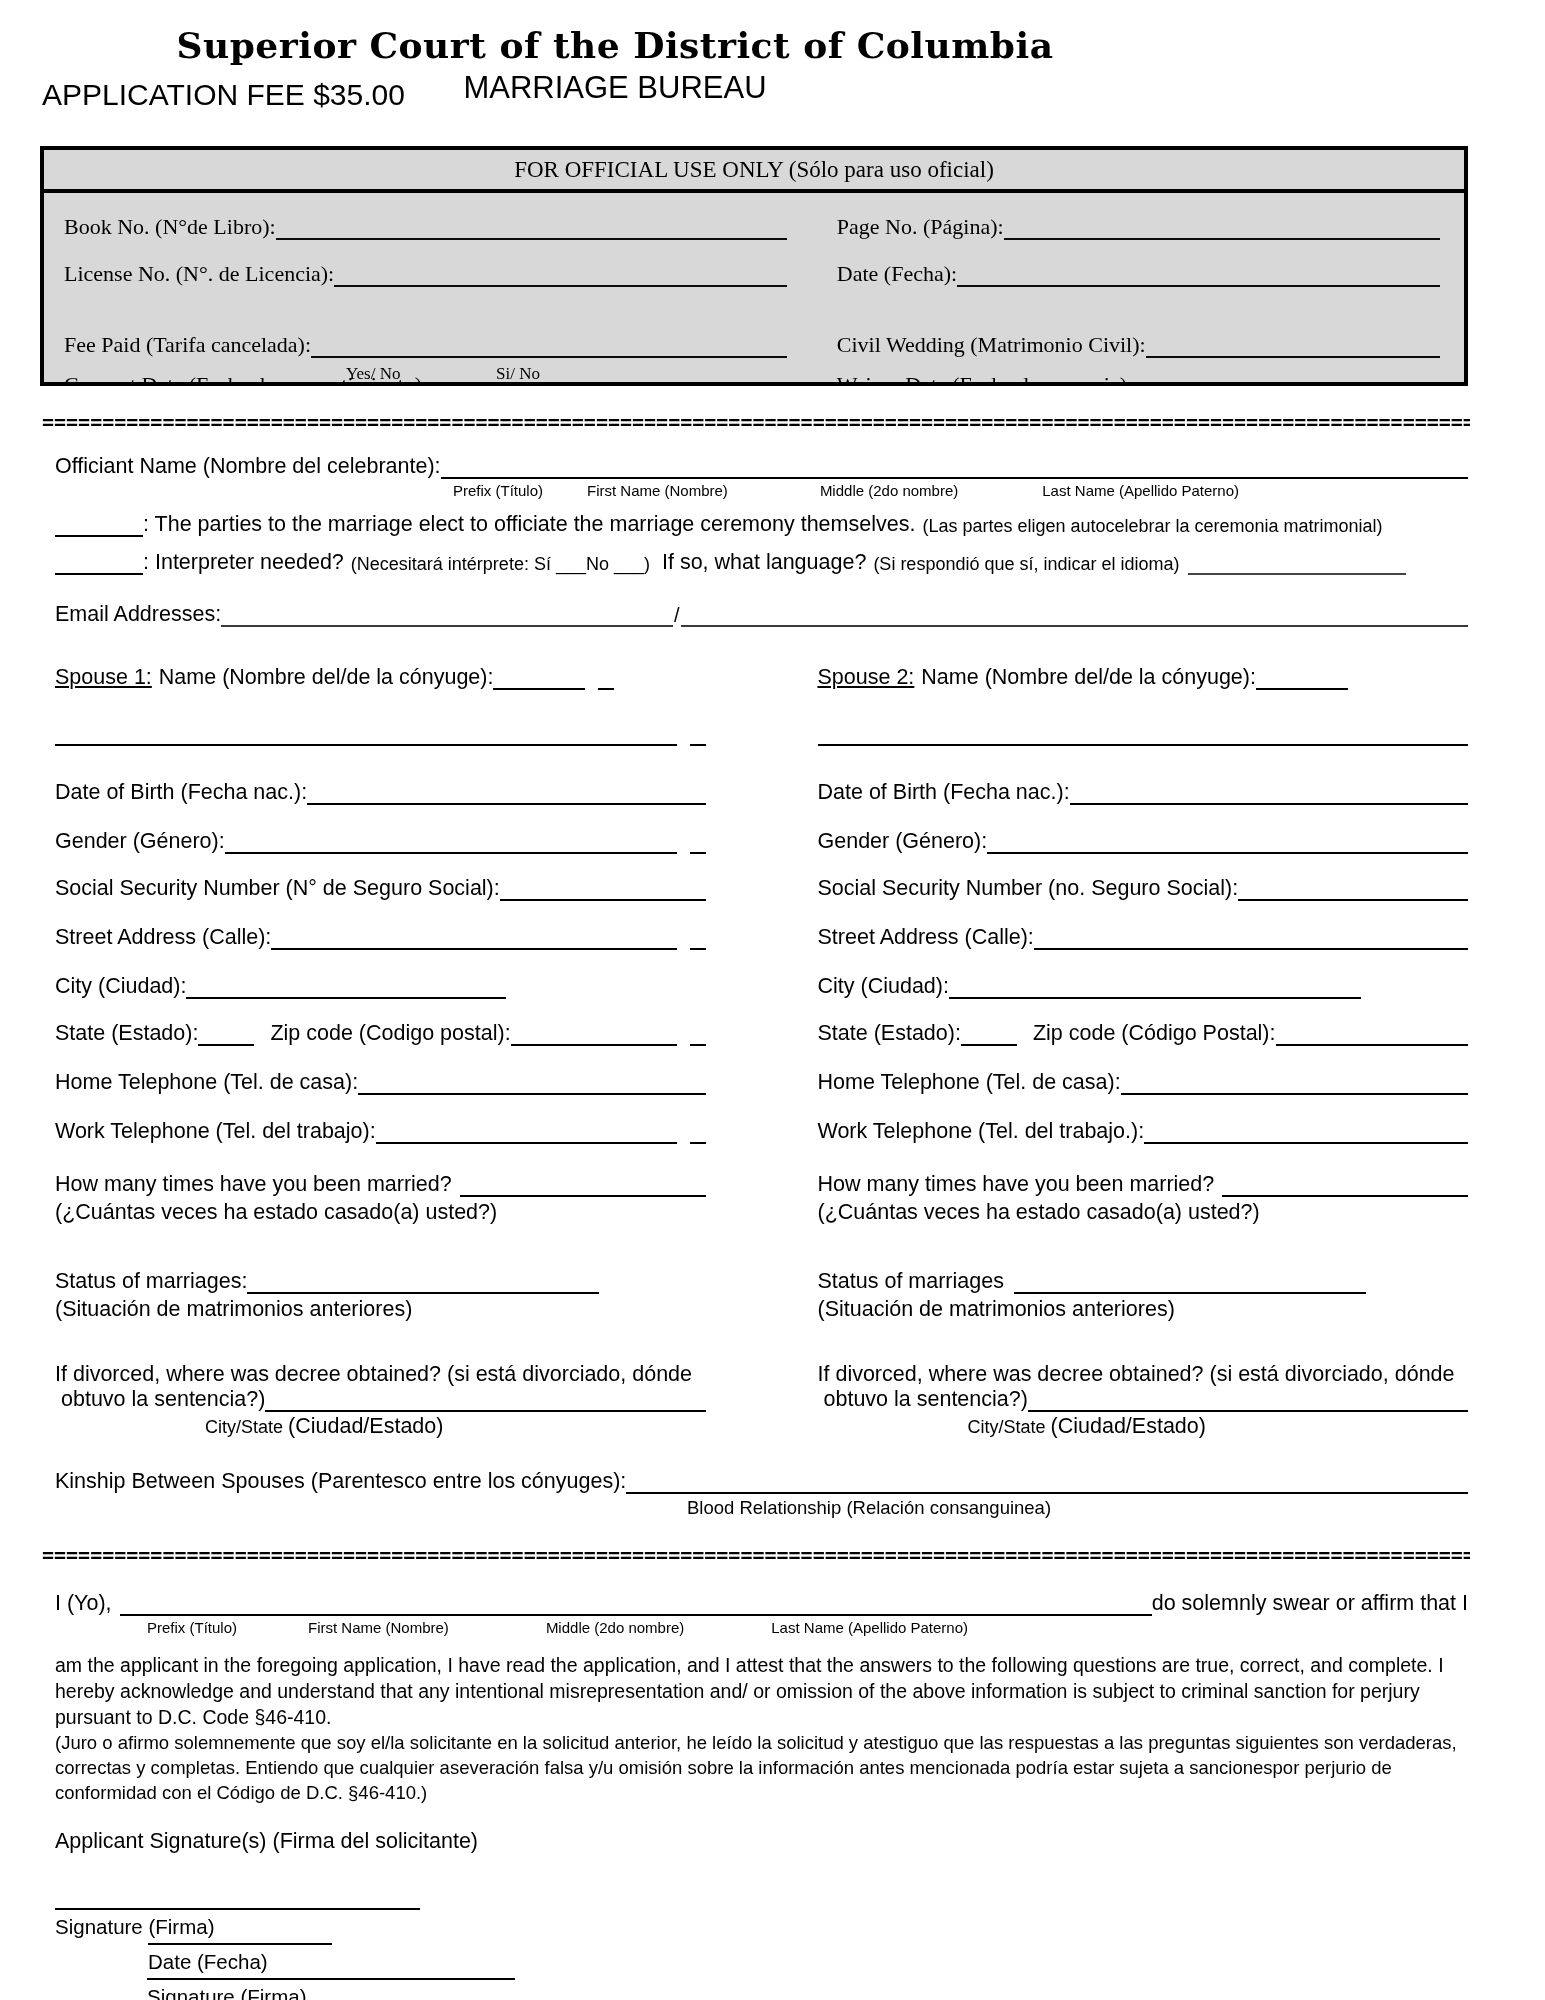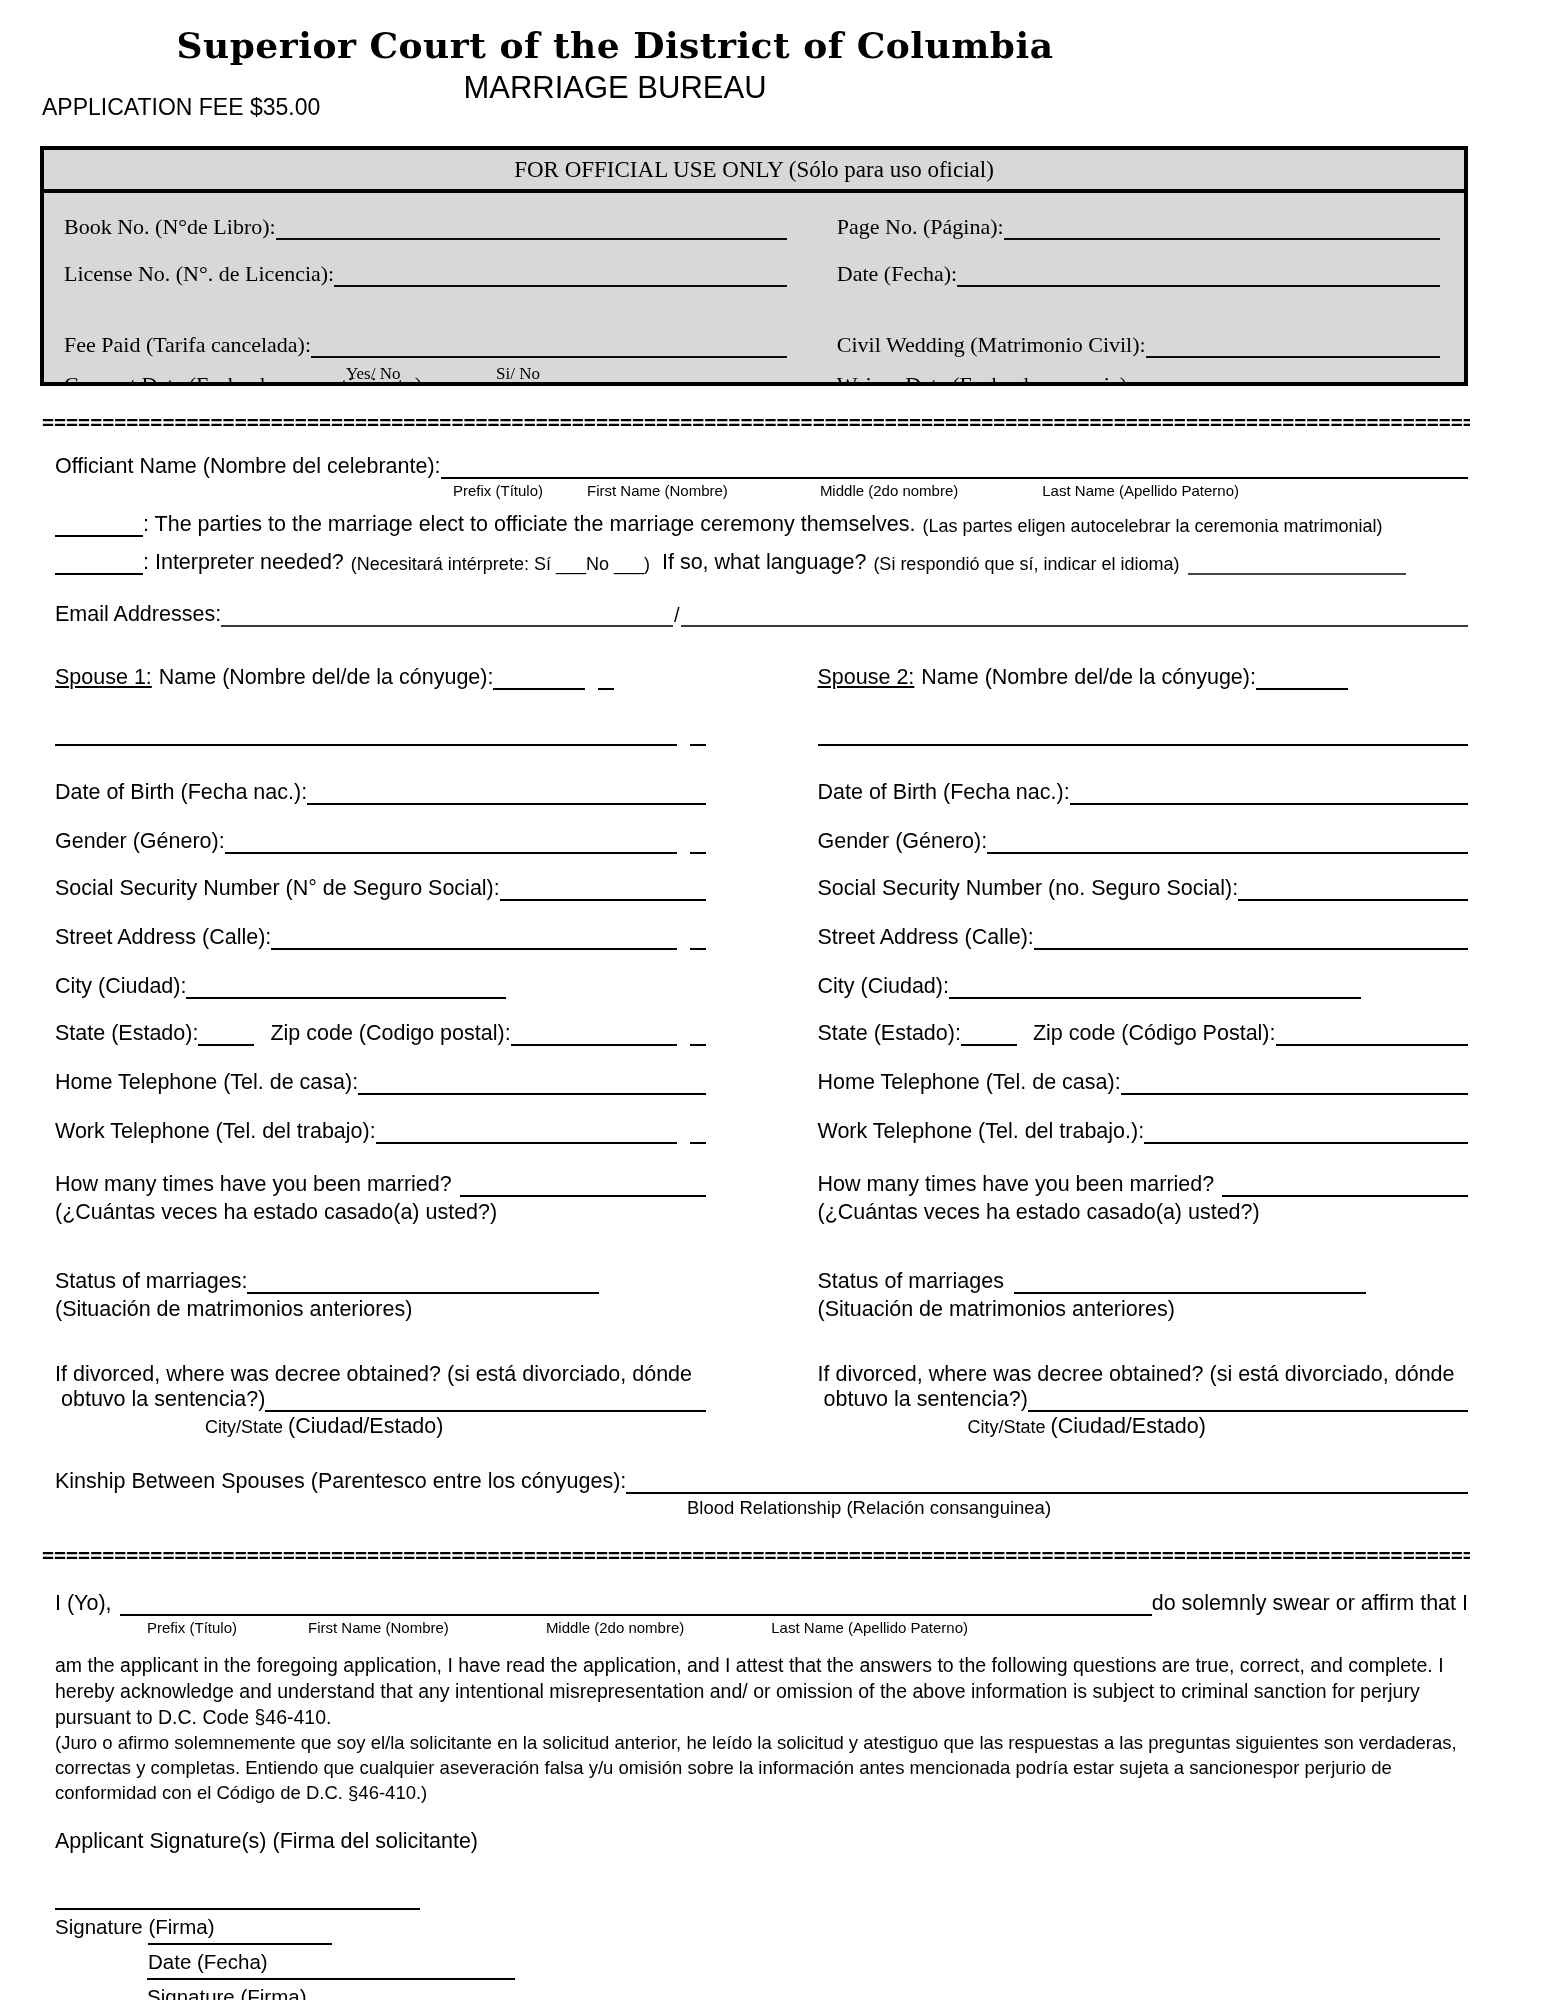--- a/index.html
+++ b/index.html
@@ -8,21 +8,21 @@
     background:#ffffff;color:#000;
     font-family:"Liberation Sans",sans-serif;
   }
   
   .hdr{width:1230px;padding-top:24px;}
   .court-title{
     text-align:center;font-family:"DejaVu Serif",serif;font-weight:700;
     font-size:36px;letter-spacing:0.5px;
   }
   .hdr-row{position:relative;height:42px;margin-top:4px;}
-  .app-fee{position:absolute;left:42px;top:24px;font-size:23px;}
+  .app-fee{position:absolute;left:42px;top:8px;font-size:30px;}
   .bureau{position:absolute;left:0;width:1230px;text-align:center;font-size:31px;}
 
   
   .official-box{
     box-sizing:border-box;margin:34px 0 0 40px;width:1428px;height:240px;
     overflow:hidden;background:#d8d8d8;border:4px solid #000;
     font-family:"Liberation Serif",serif;font-size:22px;padding:7px 20px 0 20px;
   }
   .box-title{text-align:center;font-size:23px;}
   .box-rule{border-bottom:4px solid #000;margin:6px -20px 0 -20px;}

